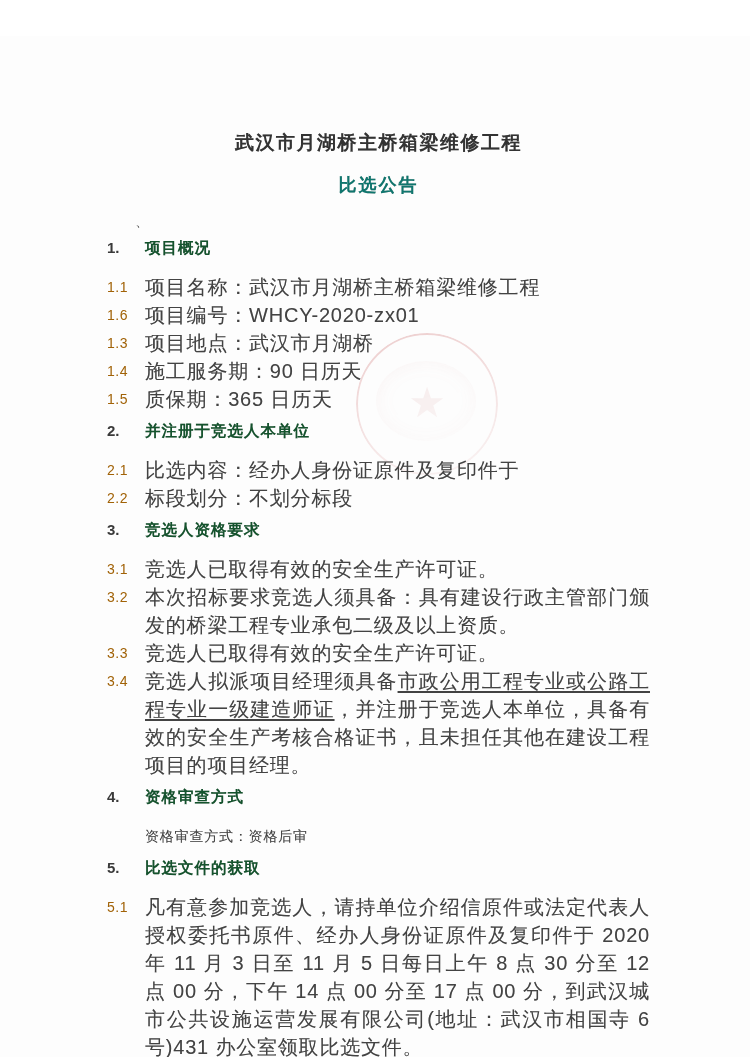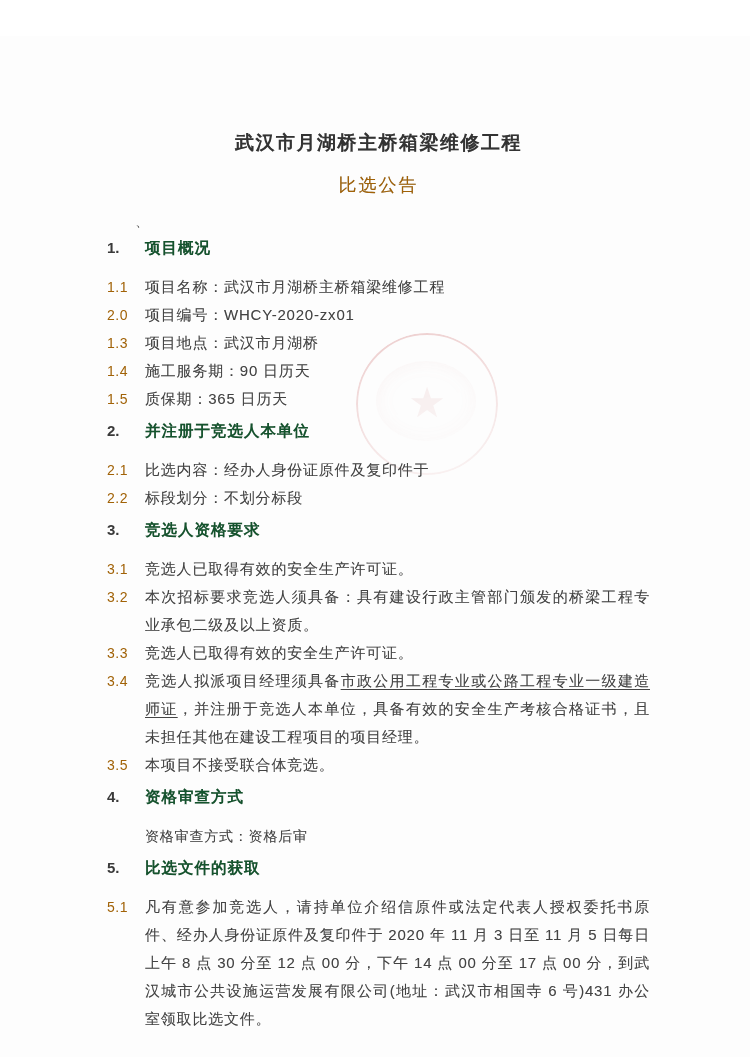--- a/index.html
+++ b/index.html
@@ -23,22 +23,22 @@
     font-size:19px;
     font-weight:700;
     color:#333333;
     letter-spacing:1.5px;
     line-height:26px;
     text-shadow:0 0 0.5px rgba(70,70,70,0.4);
   }
   .doc-subtitle{
     text-align:center;
     font-size:18px;
-    font-weight:400;
-    color:#a16207;
+    font-weight:700;
+    color:#0f766e;
     letter-spacing:2px;
     line-height:26px;
     margin-top:16px;
     text-shadow:0 0 0.5px rgba(70,70,70,0.4);
   }
   .dash-mark{
     margin-top:14px;
     margin-left:28px;
     font-size:14px;
     line-height:18px;
@@ -73,21 +73,21 @@
   }
   .i-num{
     width:38px;
     flex:0 0 38px;
     font-size:14px;
     color:#a16207;
     letter-spacing:0.5px;
   }
   .i-text{
     flex:1;
-    font-size:15px;
+    font-size:20px;
     color:#434343;
     letter-spacing:0.8px;
     text-align:justify;
     text-shadow:0 0 0.5px rgba(80,80,80,0.3);
   }
   .i-text .u{
     text-decoration:underline;
     text-underline-offset:3px;
   }
   .sec-paragraph{
@@ -153,21 +153,21 @@
         <div class="section">
           <div class="section-heading">
             <span class="h-num">1.</span>
             <span class="h-text">项目概况</span>
           </div>
           <div class="item">
             <span class="i-num">1.1</span>
             <span class="i-text"><span>项目名称：武汉市月湖桥主桥箱梁维修工程</span></span>
           </div>
           <div class="item">
-            <span class="i-num">2.0</span>
+            <span class="i-num">1.6</span>
             <span class="i-text"><span>项目编号：WHCY-2020-zx01</span></span>
           </div>
           <div class="item">
             <span class="i-num">1.3</span>
             <span class="i-text"><span>项目地点：武汉市月湖桥</span></span>
           </div>
           <div class="item">
             <span class="i-num">1.4</span>
             <span class="i-text"><span>施工服务期：90 日历天</span></span>
           </div>
@@ -204,24 +204,20 @@
             <span class="i-text"><span>本次招标要求竞选人须具备：具有建设行政主管部门颁发的桥梁工程专业承包二级及以上资质。</span></span>
           </div>
           <div class="item">
             <span class="i-num">3.3</span>
             <span class="i-text"><span>竞选人已取得有效的安全生产许可证。</span></span>
           </div>
           <div class="item">
             <span class="i-num">3.4</span>
             <span class="i-text"><span>竞选人拟派项目经理须具备</span><span class="u">市政公用工程专业或公路工程专业一级建造师证</span><span>，并注册于竞选人本单位，具备有效的安全生产考核合格证书，且未担任其他在建设工程项目的项目经理。</span></span>
           </div>
-          <div class="item">
-            <span class="i-num">3.5</span>
-            <span class="i-text"><span>本项目不接受联合体竞选。</span></span>
-          </div>
         </div>
         <div class="section">
           <div class="section-heading">
             <span class="h-num">4.</span>
             <span class="h-text">资格审查方式</span>
           </div>
           <div class="sec-paragraph">资格审查方式：资格后审</div>
         </div>
         <div class="section">
           <div class="section-heading">

